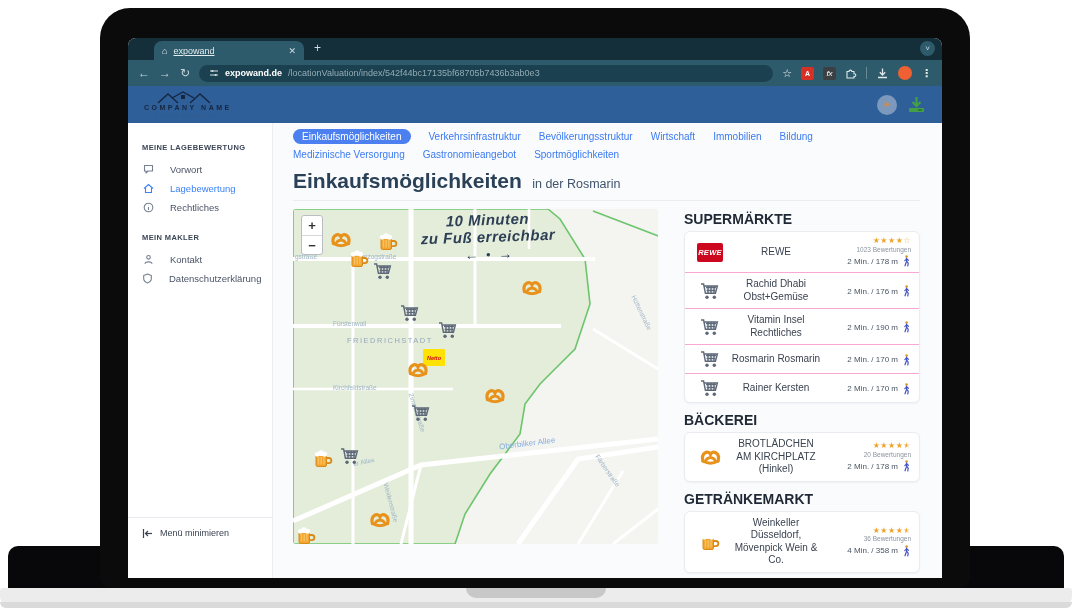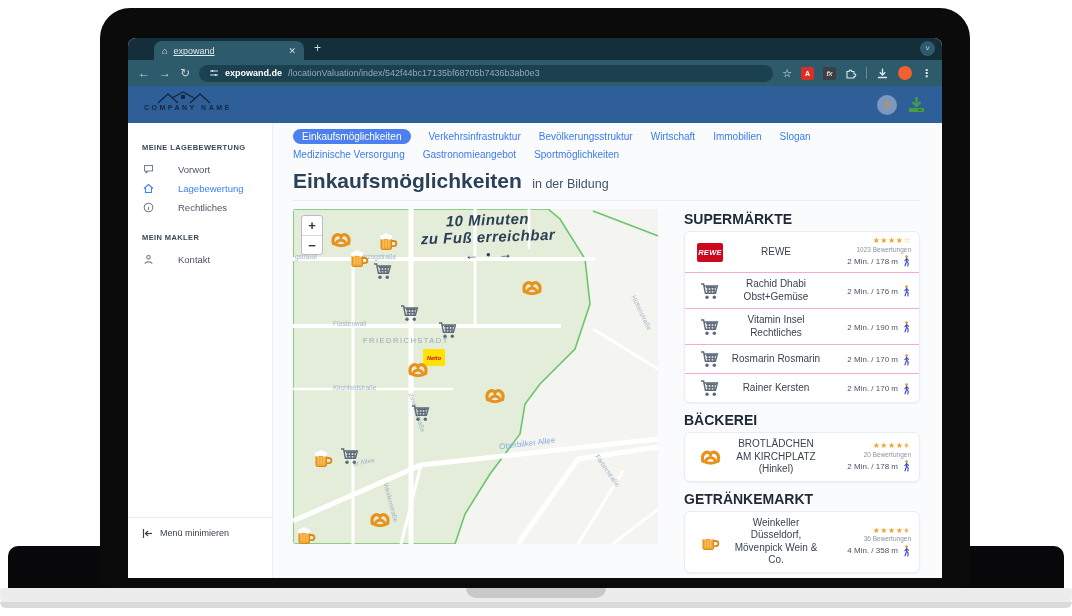--- a/index.html
+++ b/index.html
@@ -39,21 +39,21 @@
   .logo{display:flex;flex-direction:column;align-items:center;line-height:1.2;}
   .logo-name{font-size:7px;letter-spacing:2.5px;color:#17263f;font-weight:bold;white-space:nowrap;}
   .logo-slogan{font-size:4.5px;letter-spacing:1.8px;color:#365a88;white-space:nowrap;}
   .hdr-actions{display:flex;align-items:center;gap:10px;}
   .sun-avatar{width:20px;height:20px;border-radius:50%;background:rgba(220,225,232,.45);display:flex;align-items:center;justify-content:center;font-size:10px;color:#e8872a;}
 
   
   .app-body{flex:1;display:flex;min-height:0;}
   .sidenav{width:145px;background:#fff;border-right:1px solid #eceef2;position:relative;padding-top:20px;flex:0 0 auto;}
   .side-title{font-size:7.5px;font-weight:bold;color:#3c4657;letter-spacing:.4px;padding:0 14px;margin:0 0 8px;}
-  .side-item{display:flex;align-items:center;gap:24px;padding:4px 14px;color:#4b5466;font-size:9.5px;}
+  .side-item{display:flex;align-items:center;gap:16px;padding:4px 14px;color:#4b5466;font-size:9.5px;}
   .side-item .ic{display:flex;width:12px;justify-content:center;color:#757f90;}
   .side-item.active{color:#3b82f6;}
   .side-item.active .ic{color:#3b82f6;}
   .side-sec{margin-bottom:16px;}
   .side-bottom{position:absolute;left:0;right:0;bottom:40px;border-top:1px solid #e9ecf0;padding:10px 14px 0;display:flex;align-items:center;gap:7px;color:#39424f;font-size:9px;}
 
   .main{flex:1;background:#fafbfd;padding:6px 22px 0 20px;min-width:0;position:relative;}
   .tabs-row{display:flex;flex-wrap:wrap;gap:5px 18px;max-width:645px;font-size:10px;align-items:center;}
   .nav-tab{color:#3b7bf0;cursor:pointer;white-space:nowrap;}
   .nav-tab.active{background:#4c80f0;color:#fff;padding:2px 9px;border-radius:10px;}
@@ -218,20 +218,28 @@
               <div class="side-title">MEIN MAKLER</div>
               <div class="side-item">
                 <span class="ic">
                   <svg width="11" height="11" viewBox="0 0 11 11">
                     <circle cx="5.5" cy="3.3" r="1.8" fill="none" stroke="currentColor" stroke-width="1.1"></circle>
                     <path d="M2 9.8c0-2.6 7-2.6 7 0" fill="none" stroke="currentColor" stroke-width="1.1"></path>
                   </svg>
                 </span>
                 <span>Kontakt</span>
               </div>
+              <div class="side-item">
+                <span class="ic">
+                  <svg width="11" height="11" viewBox="0 0 11 11">
+                    <path d="M5.5 1 9.3 2.5v3.2c0 2.2-1.7 3.4-3.8 4.3C3.4 9.1 1.7 7.9 1.7 5.7V2.5z" fill="none" stroke="currentColor" stroke-width="1.1" stroke-linejoin="round"></path>
+                  </svg>
+                </span>
+                <span>Datenschutzerklärung</span>
+              </div>
             </div>
           </div>
         <div class="side-bottom">
           <svg width="11" height="9" viewBox="0 0 11 9">
               <g stroke="#39424f" stroke-width="1.2" fill="none">
                 <path d="M1.5 0v9"></path>
                 <path d="M10 4.5H3.5"></path>
                 <path d="M6 2 3.5 4.5 6 7"></path>
               </g>
             </svg>
@@ -239,29 +247,29 @@
         </div>
       </div>
 
       <div class="main">
         <div class="tabs-row">
             <span class="nav-tab active">Einkaufsmöglichkeiten</span>
             <span class="nav-tab">Verkehrsinfrastruktur</span>
             <span class="nav-tab">Bevölkerungsstruktur</span>
             <span class="nav-tab">Wirtschaft</span>
             <span class="nav-tab">Immobilien</span>
-            <span class="nav-tab">Slogan</span>
+            <span class="nav-tab">Bildung</span>
             <span class="nav-tab">Medizinische Versorgung</span>
             <span class="nav-tab">Gastronomieangebot</span>
             <span class="nav-tab">Sportmöglichkeiten</span>
           </div>
 
         <div class="title-row">
           <h1 class="page-title">Einkaufsmöglichkeiten</h1>
-          <span class="page-subtitle">in der Bildung</span>
+          <span class="page-subtitle">in der Rosmarin</span>
         </div>
 
         <div class="content-row">
 
           <div class="map">
             <svg class="baselayer" width="365" height="335" viewBox="0 0 365 335">
               <rect width="365" height="335" fill="#f4f4f1"></rect>
               <g stroke="#ffffff" fill="none">
                 <path d="M225 335 L285 250 L365 238" stroke-width="5"></path>
                 <path d="M285 335 L330 262" stroke-width="3"></path>
@@ -403,21 +411,21 @@
                   <path d="M13.5 9h2.3a2.6 2.6 0 0 1 0 5.2h-2.3" fill="none" stroke="#d98a18" stroke-width="1.8"></path>
                   <rect x="3" y="6" width="10.5" height="11.5" rx="1.5" fill="#f3a42c" stroke="#d98a18" stroke-width="1"></rect>
                   <path d="M5.5 8v7.5M8.2 8v7.5M10.9 8v7.5" stroke="#f8c263" stroke-width="1.4"></path>
                   <circle cx="4.3" cy="5.3" r="2.4" fill="#fff"></circle>
                   <circle cx="8" cy="4.2" r="2.9" fill="#fff"></circle>
                   <circle cx="11.6" cy="5.2" r="2.5" fill="#fff"></circle>
                 </svg></span>
               <span class="street-label" style="left: 2px; top: 44px;">gstraße</span>
               <span class="street-label" style="left: 64px; top: 44px;">Herzogstraße</span>
               <span class="street-label" style="left: 40px; top: 111px;">Fürstenwall</span>
-              <span class="street-label area-label" style="left: 70px; top: 127px;">FRIEDRICHSTADT</span>
+              <span class="street-label area-label" style="left: 54px; top: 127px;">FRIEDRICHSTADT</span>
               <span class="street-label" style="left: 40px; top: 175px;">Kirchfeldstraße</span>
               <span class="street-label road-major" style="left: 206px; top: 230px; transform: rotate(-7deg);">Oberbilker Allee</span>
               <span class="street-label" style="left: 60px; top: 249px; transform: rotate(-12deg);">er Allee</span>
               <span class="street-label" style="left: 104px; top: 200px; transform: rotate(72deg);">Zimmerstraße</span>
               <span class="street-label" style="left: 78px; top: 290px; transform: rotate(75deg);">Weidenstraße</span>
               <span class="street-label" style="left: 330px; top: 100px; transform: rotate(64deg);">Hüttenstraße</span>
               <span class="street-label" style="left: 296px; top: 258px; transform: rotate(55deg);">Färberstraße</span>
             </div>
 
           <div class="panel">

